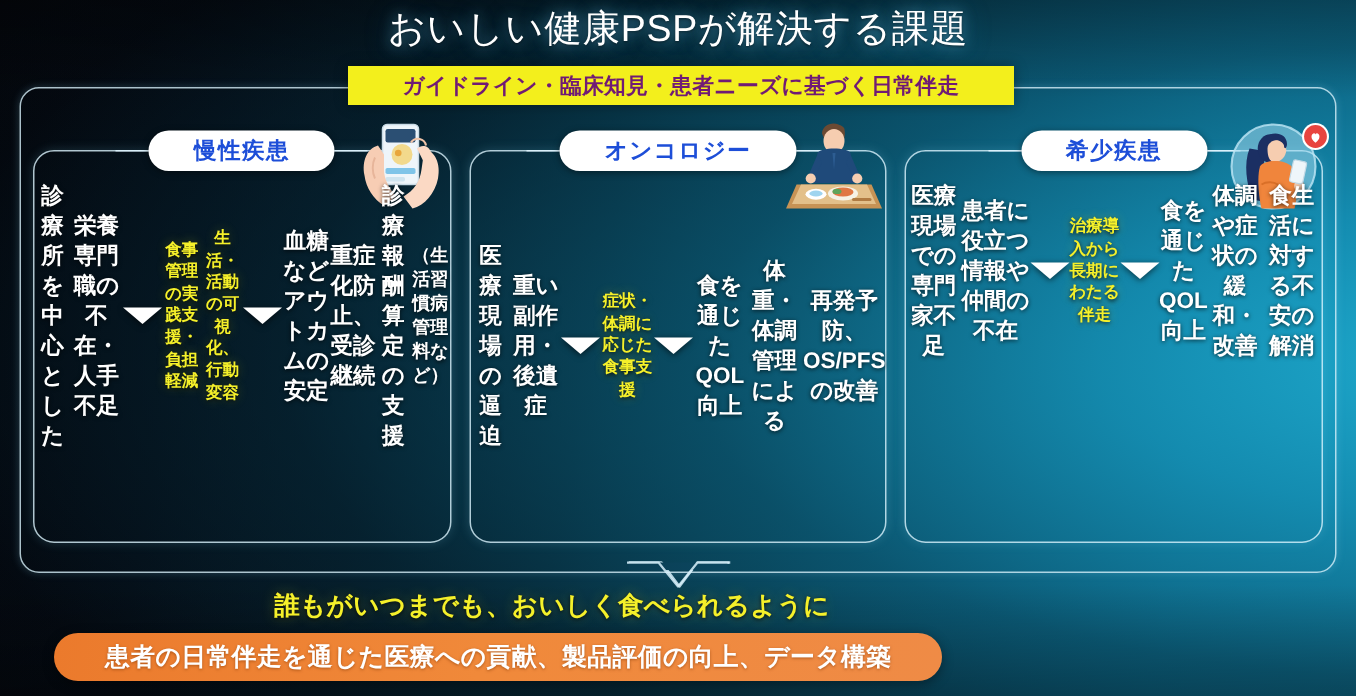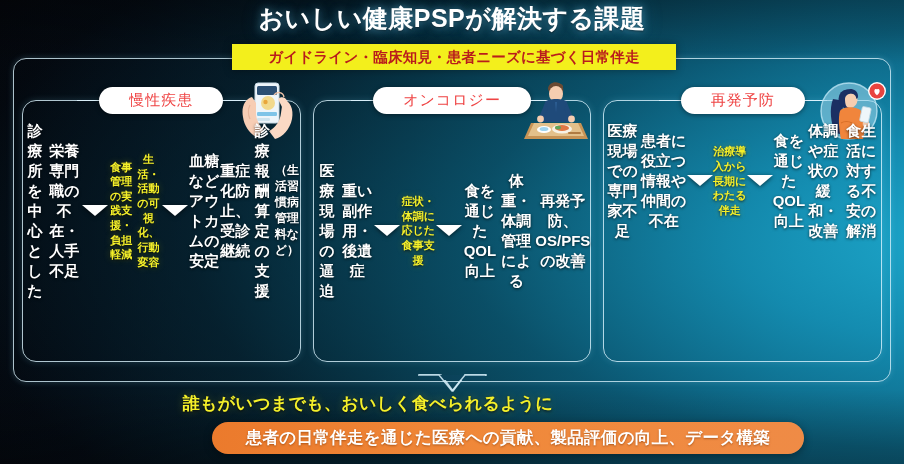--- a/index.html
+++ b/index.html
@@ -21,21 +21,21 @@
   #stage:before {
     content:""; position:absolute; inset:0;
     background:linear-gradient(180deg, rgba(0,0,0,0.30) 0%, rgba(0,0,0,0) 14%, rgba(0,0,0,0) 84%, rgba(0,0,0,0.30) 100%);
     pointer-events:none;
   }
 
   
   .title {
     position:absolute; top:2px; left:0; width:904px;
     text-align:center;
-    font-size:25px; font-weight:bold; letter-spacing:0.5px;
+    font-size:25px; font-weight:normal; letter-spacing:0.5px;
     color:#ffffff;
     text-shadow:0 0 9px rgba(120,215,255,0.55), 0 0 20px rgba(60,170,220,0.35), 0 1px 2px rgba(0,0,0,0.8);
   }
 
   
   .outer-frame {
     position:absolute; left:13px; top:58px;
     width:878px; height:324px;
     border:1.4px solid rgba(215,240,250,0.80);
     border-radius:13px;
@@ -50,21 +50,21 @@
     width:64px; height:20px;
     overflow:hidden;
   }
 
   
   .ribbon {
     position:absolute; left:232px; top:44px;
     width:444px; height:26px;
     background:#f3ef1c;
     display:flex; align-items:center; justify-content:center;
-    color:#b91c1c; font-size:14.5px; font-weight:bold;
+    color:#701a75; font-size:14.5px; font-weight:bold;
     letter-spacing:0.2px;
     box-shadow:0 0 8px rgba(0,0,0,0.35);
   }
 
   
   .cols {
     position:absolute; left:22px; top:100px;
     width:860px; height:262px;
     display:flex; gap:12px;
   }
@@ -76,22 +76,22 @@
     box-shadow:0 0 7px rgba(140,215,245,0.18);
   }
 
   .pill-wrap {
     position:absolute; top:-14px; left:0; width:100%;
     display:flex; align-items:center; justify-content:center;
     pointer-events:none;
   }
   .pill {
     background:#ffffff;
-    color:#ef4444;
-    font-size:15px; font-weight:normal;
+    color:#1d4ed8;
+    font-size:15px; font-weight:bold;
     padding:4px 30px;
     border-radius:20px;
     letter-spacing:1px;
     box-shadow:0 1px 5px rgba(0,0,0,0.45);
   }
   .tick {
     height:1.4px; width:22px;
     background:rgba(225,245,255,0.85);
   }
 
@@ -122,21 +122,21 @@
   
   .foot-line {
     position:absolute; top:392px; left:0; width:736px;
     text-align:center;
     color:#f5f02a; font-size:17px; font-weight:bold;
     letter-spacing:0.3px;
     text-shadow:0 1px 3px rgba(0,0,0,0.8), 0 0 9px rgba(245,240,42,0.28);
   }
   .foot-pill-wrap {
     position:absolute; top:422px; left:0; width:804px;
-    display:flex; justify-content:flex-end;
+    display:flex; justify-content:flex-start;padding-left:36px;
   }
   .foot-pill {
     background:linear-gradient(95deg,#eb7a2c 0%,#f0893a 48%,#ef8b46 100%);
     color:#ffffff; font-size:16.5px; font-weight:bold;
     padding:5px 34px; border-radius:22px;
     letter-spacing:0.3px;
     text-shadow:0 1px 2px rgba(120,50,0,0.55);
     box-shadow:0 2px 8px rgba(0,0,0,0.38);
   }
 </style>
@@ -241,21 +241,21 @@
         <div class="arrow"></div>
         <div class="blk white">食を通じたQOL向上</div>
         <div class="blk white">体重・体調管理による</div>
         <div class="blk white">再発予防、OS/PFSの改善</div>
       </div>
     </div>
 
     <div class="col">
       <div class="pill-wrap">
         <span class="tick"></span>
-        <span class="pill">再発予防</span>
+        <span class="pill">希少疾患</span>
         <span class="tick"></span>
       </div>
 
       <svg class="illu c3" viewBox="0 0 80 72">
         <g>
           <circle cx="38" cy="34" r="28" fill="#9fd9ef" opacity="0.55"></circle>
           <circle cx="38" cy="34" r="28" fill="none" stroke="#bfe7f6" stroke-width="1.4" opacity="0.8"></circle>
           <path d="M22 22 C18 32 20 46 24 56 L34 58 C30 46 30 32 34 24 Z" fill="#1b2f63"></path>
           <ellipse cx="36" cy="22" rx="8.5" ry="9.5" fill="#1b2f63"></ellipse>
           <path d="M34 22 C34 16 44 14 46 20 C48 25 44 31 39 31 C35 31 34 27 34 22 Z" fill="#f6cdb0"></path>

